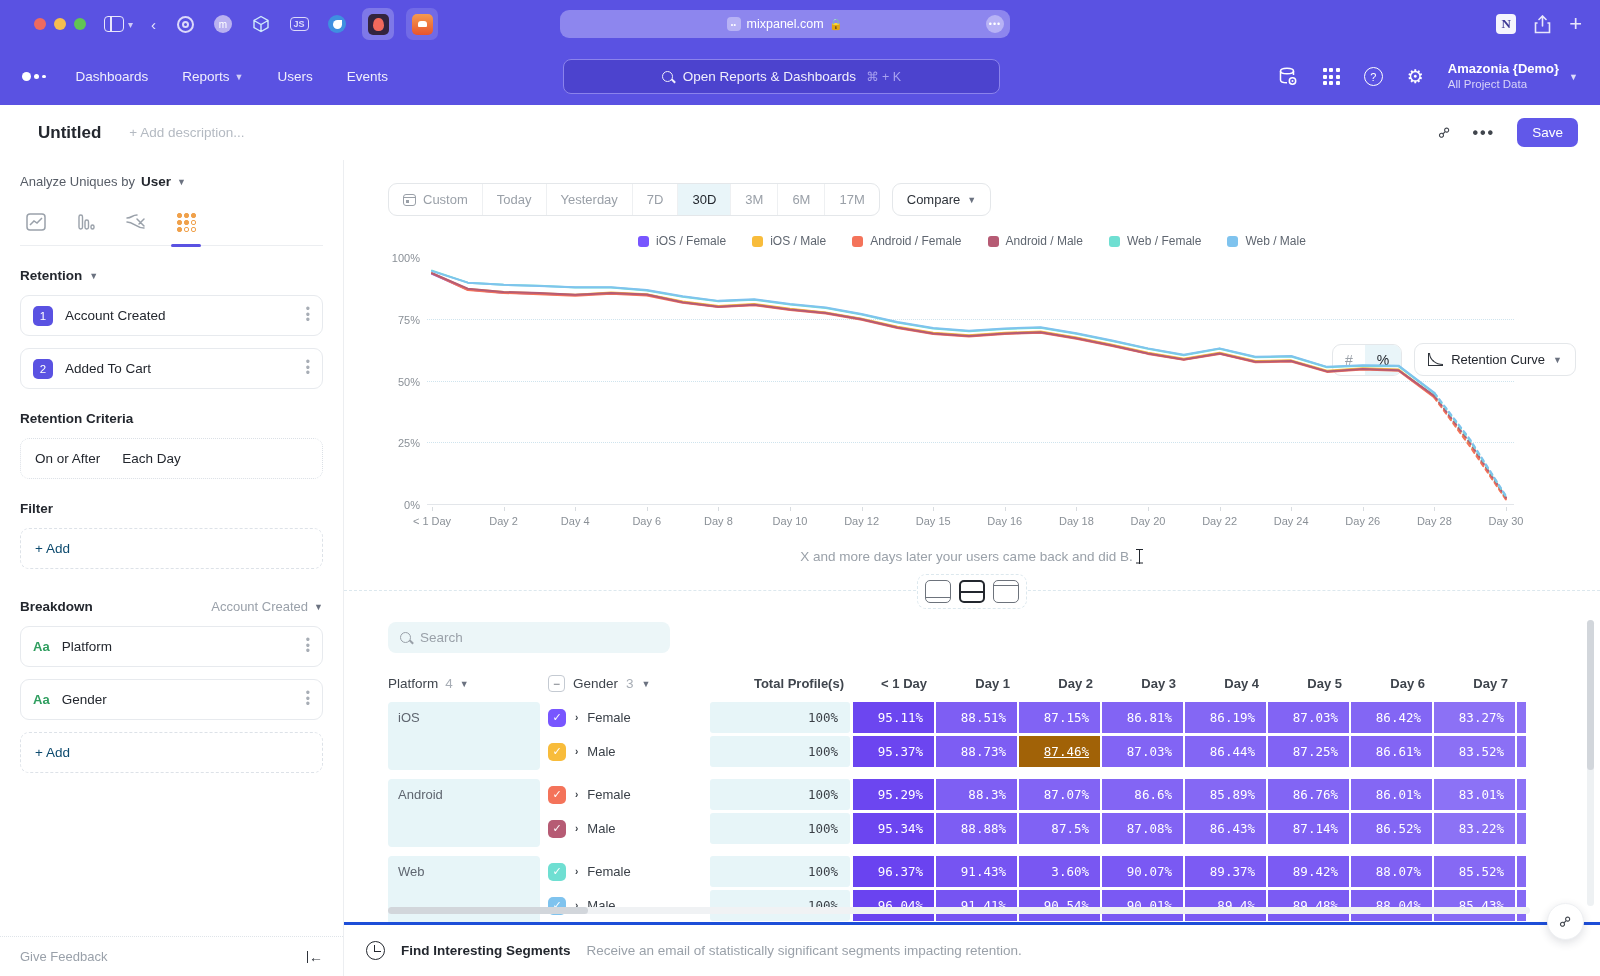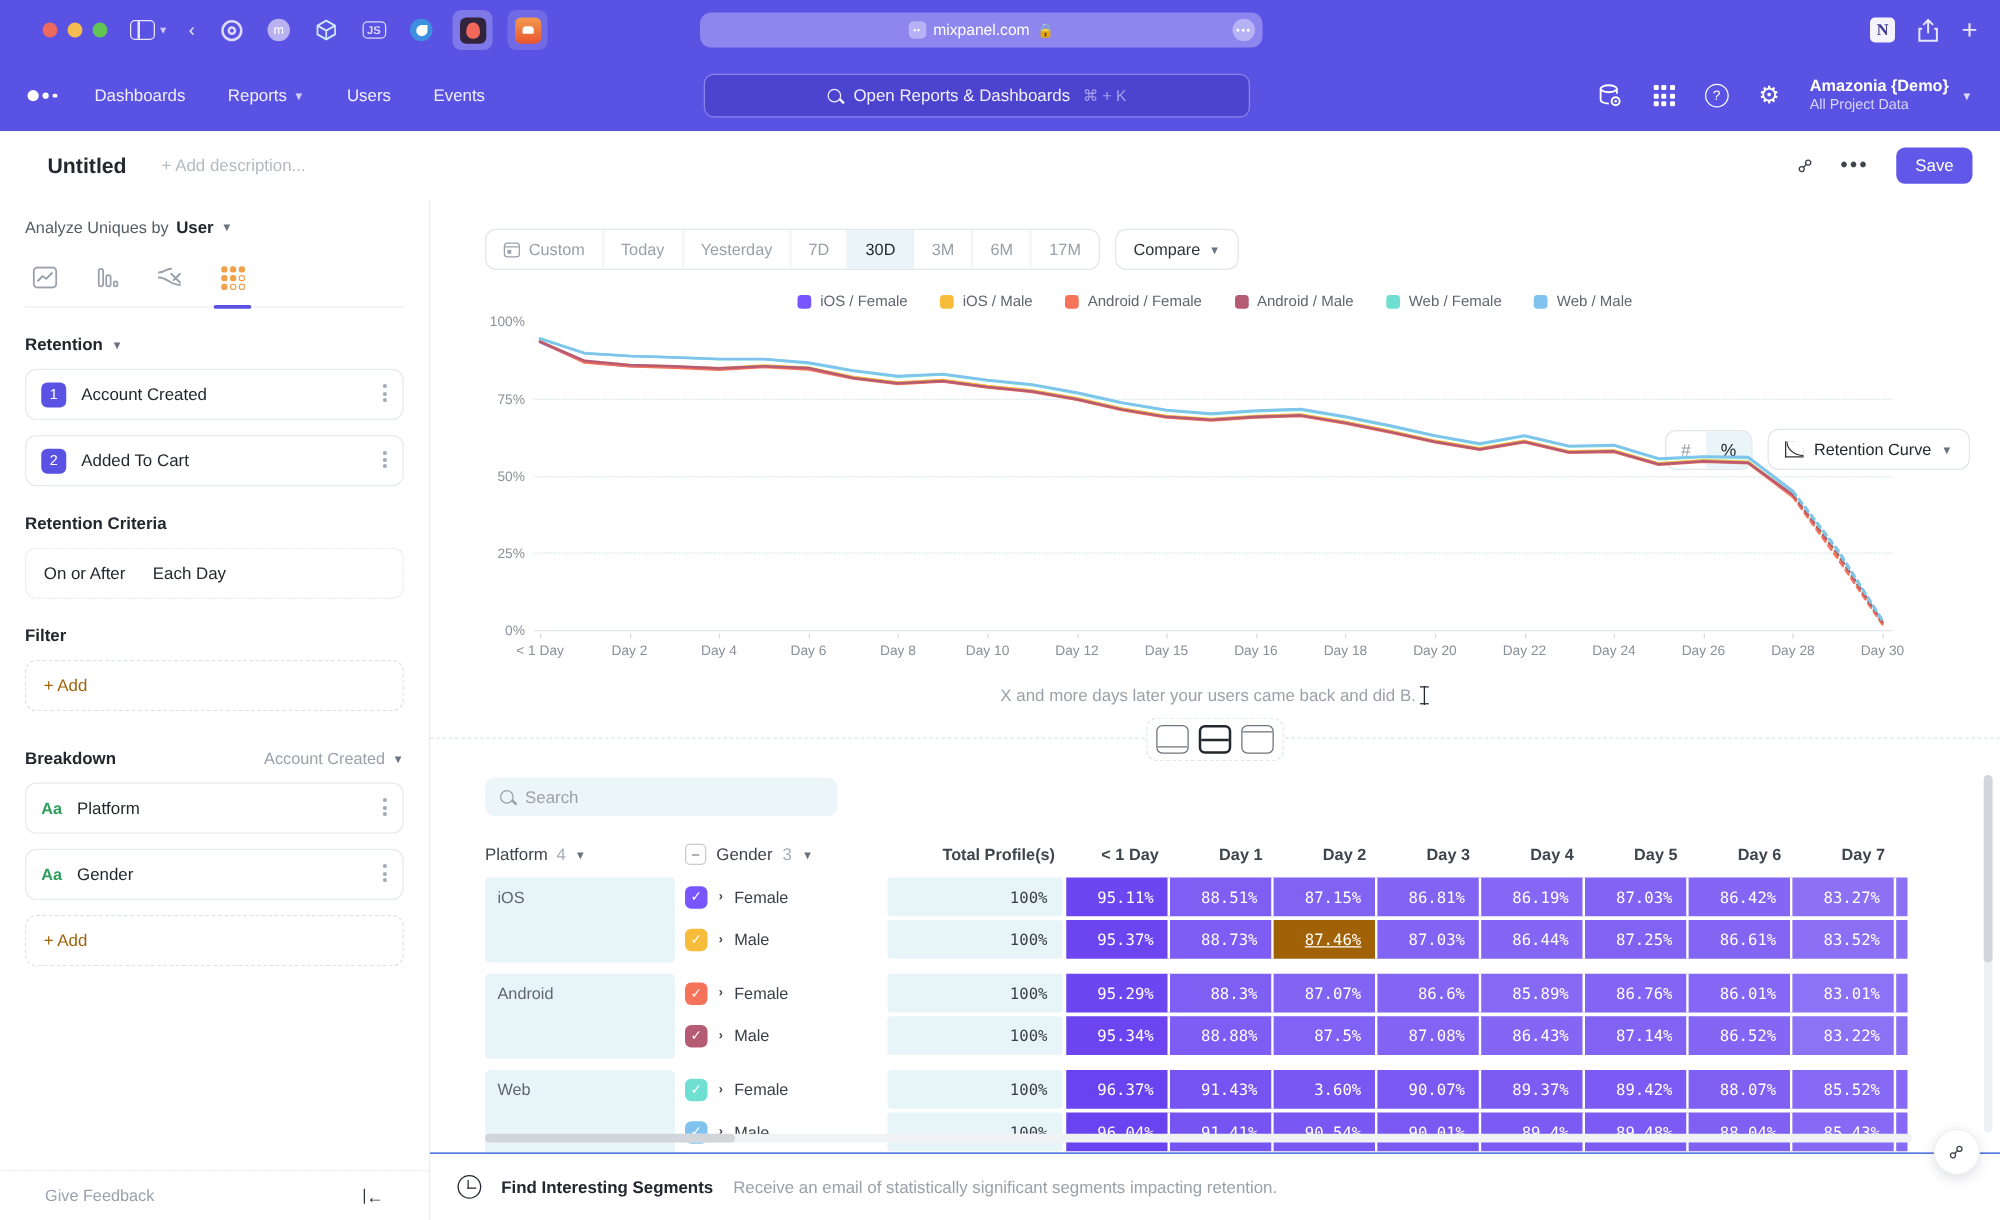--- a/index.html
+++ b/index.html
@@ -77,23 +77,23 @@
   .dots-grid { display:grid; grid-template-columns:repeat(3,5px); gap:2px; }
   .dots-grid i { width:5px; height:5px; border:1.3px solid #f0a14b; border-radius:2px; }
   .dots-grid i.f { background:#f0a14b; }
   .sec-h { font-size:13.5px; font-weight:bold; color:#23272e; margin-top:22px; display:flex; align-items:center; gap:7px; }
   .sec-h .right { margin-left:auto; font-weight:normal; color:#9aa1aa; font-size:13px; display:flex; gap:6px; align-items:center; }
   .step-card { border:1px solid #e7eaee; border-radius:9px; height:41px; margin-top:12px; display:flex; align-items:center; padding:0 12px; gap:12px; background:#fff; }
   .step-num { width:20px; height:20px; border-radius:5px; background:#5a52e2; color:#fff; font-size:11.5px; display:flex; align-items:center; justify-content:center; }
   .step-lbl { font-size:13.5px; color:#23272e; }
   .kebab { margin-left:auto; color:#a7adb5; font-size:12px; line-height:.45; text-align:center; }
   .criteria-card { border:1px dotted #dbe0e6; border-radius:9px; height:41px; margin-top:12px; display:flex; align-items:center; padding:0 14px; gap:22px; font-size:13.5px; color:#23272e; }
-  .add-box { border:1px dashed #dde2e8; border-radius:9px; height:41px; margin-top:12px; display:flex; align-items:center; padding:0 14px; color:#a16207; font-size:13.5px; gap:6px; }
+  .add-box { border:1px dashed #dde2e8; border-radius:9px; height:41px; margin-top:12px; display:flex; align-items:center; padding:0 14px; color:#0c4a6e; font-size:13.5px; gap:6px; }
   .aa { color:#2f9e5f; font-size:13px; font-weight:bold; }
-  .side-foot { position:absolute; bottom:0; left:0; right:0; height:40px; border-top:1px dotted #dfe4e9; display:flex; align-items:center; padding:0 36px; font-size:13px; color:#9aa1aa; }
+  .side-foot { position:absolute; bottom:0; left:0; right:0; height:40px; border-top:1px dotted #dfe4e9; display:flex; align-items:center; padding:0 20px; font-size:13px; color:#9aa1aa; }
   .collapse { margin-left:auto; color:#2e333a; font-size:14px; display:flex; align-items:center; }
   .collapse .bar { width:1.5px; height:12px; background:#2e333a; margin-right:1px; }
 
   
   .ctrl-row { margin:23px 0 0 44px; display:flex; align-items:center; }
   .seg { display:flex; border:1px solid #e4e7ea; border-radius:9px; overflow:hidden; background:#fff; }
   .seg .opt { padding:8px 14px; font-size:13px; color:#9aa0a8; border-right:1px solid #eef0f2; cursor:pointer; display:flex; align-items:center; gap:7px; white-space:nowrap; }
   .seg .opt:last-child { border-right:none; }
   .seg .opt.on { background:#e9f5f9; color:#23272e; }
   .cal { width:13px; height:12px; border:1.5px solid #9aa0a8; border-radius:3px; position:relative; }
@@ -159,21 +159,21 @@
   .glabel { font-size:13px; color:#3a4048; }
   .tcell { width:140px; height:31px; background:#e7f5f8; border-radius:3px; display:flex; align-items:center; justify-content:flex-end; padding-right:12px; font-size:12.5px; color:#3a3f46; margin-right:3px; }
   .vcell { width:83px; height:31px; display:flex; align-items:center; justify-content:flex-end; padding-right:11px; color:#fff; font-size:12.5px; border-right:2px solid #fff; flex-shrink:0; }
   .sliver { width:9px; height:31px; flex-shrink:0; }
   .hscroll { position:absolute; left:44px; right:70px; bottom:62px; height:7px; border-radius:4px; background:#f0f2f4; }
   .hscroll .thumb { width:200px; height:7px; border-radius:4px; background:#d2d6db; }
   .vscroll { position:absolute; right:6px; top:460px; bottom:70px; width:7px; border-radius:4px; background:#eef1f3; }
   .vscroll .thumb { width:7px; height:150px; border-radius:4px; background:#d2d6db; }
 
   
-  .main-foot { position:absolute; left:0; right:0; bottom:0; height:54px; background:#fff; border-top:1px solid #1d4ed8;
+  .main-foot { position:absolute; left:0; right:0; bottom:0; height:54px; background:#fff; border-top:3px solid #1d4ed8;
     display:flex; align-items:center; padding-left:22px; gap:16px; }
   .seg-ic { width:19px; height:19px; border:1.7px solid #23272e; border-radius:50%; position:relative; }
   .seg-ic:before { content:""; position:absolute; right:3px; top:3px; width:6px; height:6px; border-left:1.7px solid #23272e; border-bottom:1.7px solid #23272e; }
   .ff-t { font-size:13.5px; color:#23272e; font-weight:bold; }
   .ff-s { font-size:13.5px; color:#9aa1a9; }
   .float-link { position:absolute; right:16px; bottom:36px; width:37px; height:37px; border-radius:50%; background:#fff;
     border:1px solid #eef0f3; box-shadow:0 3px 10px rgba(30,35,60,.14); display:flex; align-items:center; justify-content:center; cursor:pointer; }
 </style>
 </head>
 <body>

